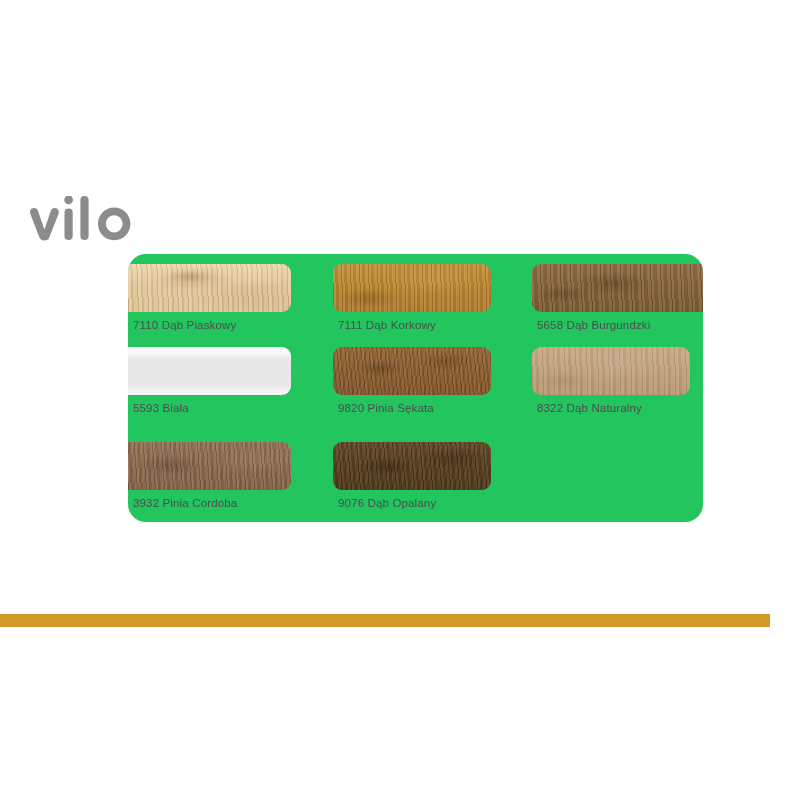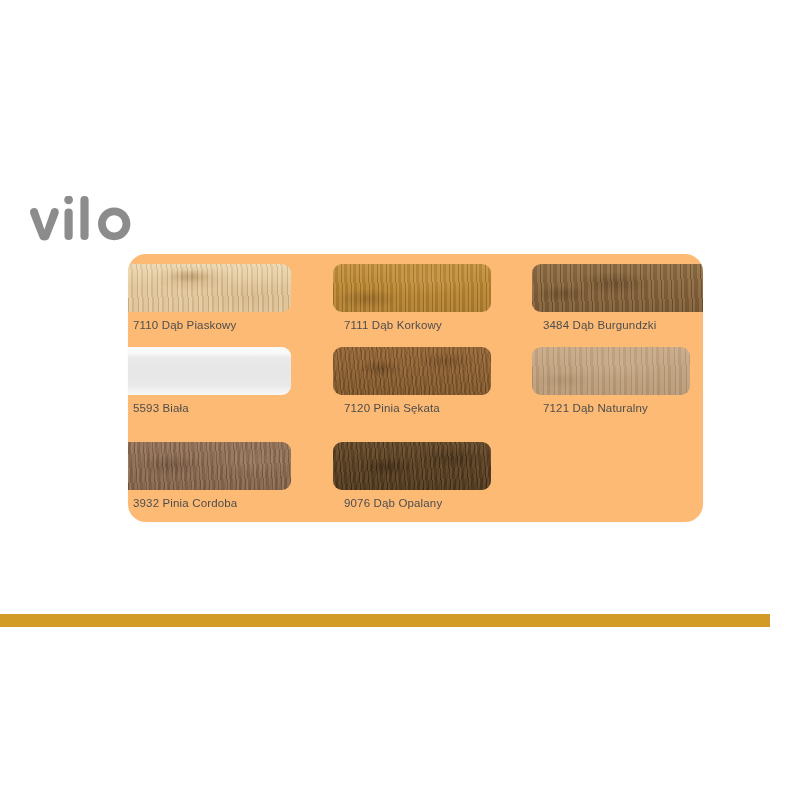--- a/index.html
+++ b/index.html
@@ -25,21 +25,21 @@
   }
   .brand svg { display: block; }
 
   
   .swatch-card {
     position: absolute;
     left: 128px;
     top: 254px;
     width: 575px;
     height: 268px;
-    background: #fdba74;
+    background: #22c55e;
     border-radius: 18px;
     overflow: hidden;
     box-shadow: 0 1px 2px rgba(0,0,0,0.04);
   }
 
   .swatch-grid {
     position: absolute;
     inset: 0;
   }
 
@@ -64,21 +64,21 @@
     border-bottom-left-radius: 0;
   }
   
   .col-3.row-1 .swatch-chip {
     border-top-right-radius: 0;
     border-bottom-right-radius: 0;
   }
 
   .swatch-label {
     position: absolute;
-    left: 11px;
+    left: 5px;
     top: 54px;
     font-size: 11.5px;
     color: #4d4d4d;
     letter-spacing: 0.15px;
     white-space: nowrap;
     line-height: 15px;
   }
   .col-1 .swatch-label { left: 5px; }
 
   
@@ -237,36 +237,36 @@
       <div class="swatch-label">7110 Dąb Piaskowy</div>
     </div>
 
     <div class="swatch-cell col-2 row-1" style="left:205px; top:10px; width:158px;">
       <div class="swatch-chip tex-7111"></div>
       <div class="swatch-label">7111 Dąb Korkowy</div>
     </div>
 
     <div class="swatch-cell col-3 row-1" style="left:404px; top:10px; width:171px;">
       <div class="swatch-chip tex-7112"></div>
-      <div class="swatch-label">3484 Dąb Burgundzki</div>
+      <div class="swatch-label">5658 Dąb Burgundzki</div>
     </div>
 
     <div class="swatch-cell col-1 row-2" style="left:0px;  top:93px; width:163px;">
       <div class="swatch-chip tex-7113"></div>
       <div class="swatch-label">5593 Biała</div>
     </div>
 
     <div class="swatch-cell col-2 row-2" style="left:205px; top:93px; width:158px;">
       <div class="swatch-chip tex-7120"></div>
-      <div class="swatch-label">7120 Pinia Sękata</div>
+      <div class="swatch-label">9820 Pinia Sękata</div>
     </div>
 
     <div class="swatch-cell col-3 row-2" style="left:404px; top:93px; width:158px;">
       <div class="swatch-chip tex-7121"></div>
-      <div class="swatch-label">7121 Dąb Naturalny</div>
+      <div class="swatch-label">8322 Dąb Naturalny</div>
     </div>
 
     <div class="swatch-cell col-1 row-3" style="left:0px;  top:188px; width:163px;">
       <div class="swatch-chip tex-7122"></div>
       <div class="swatch-label">3932 Pinia Cordoba</div>
     </div>
 
     <div class="swatch-cell col-2 row-3" style="left:205px; top:188px; width:158px;">
       <div class="swatch-chip tex-7123"></div>
       <div class="swatch-label">9076 Dąb Opalany</div>

